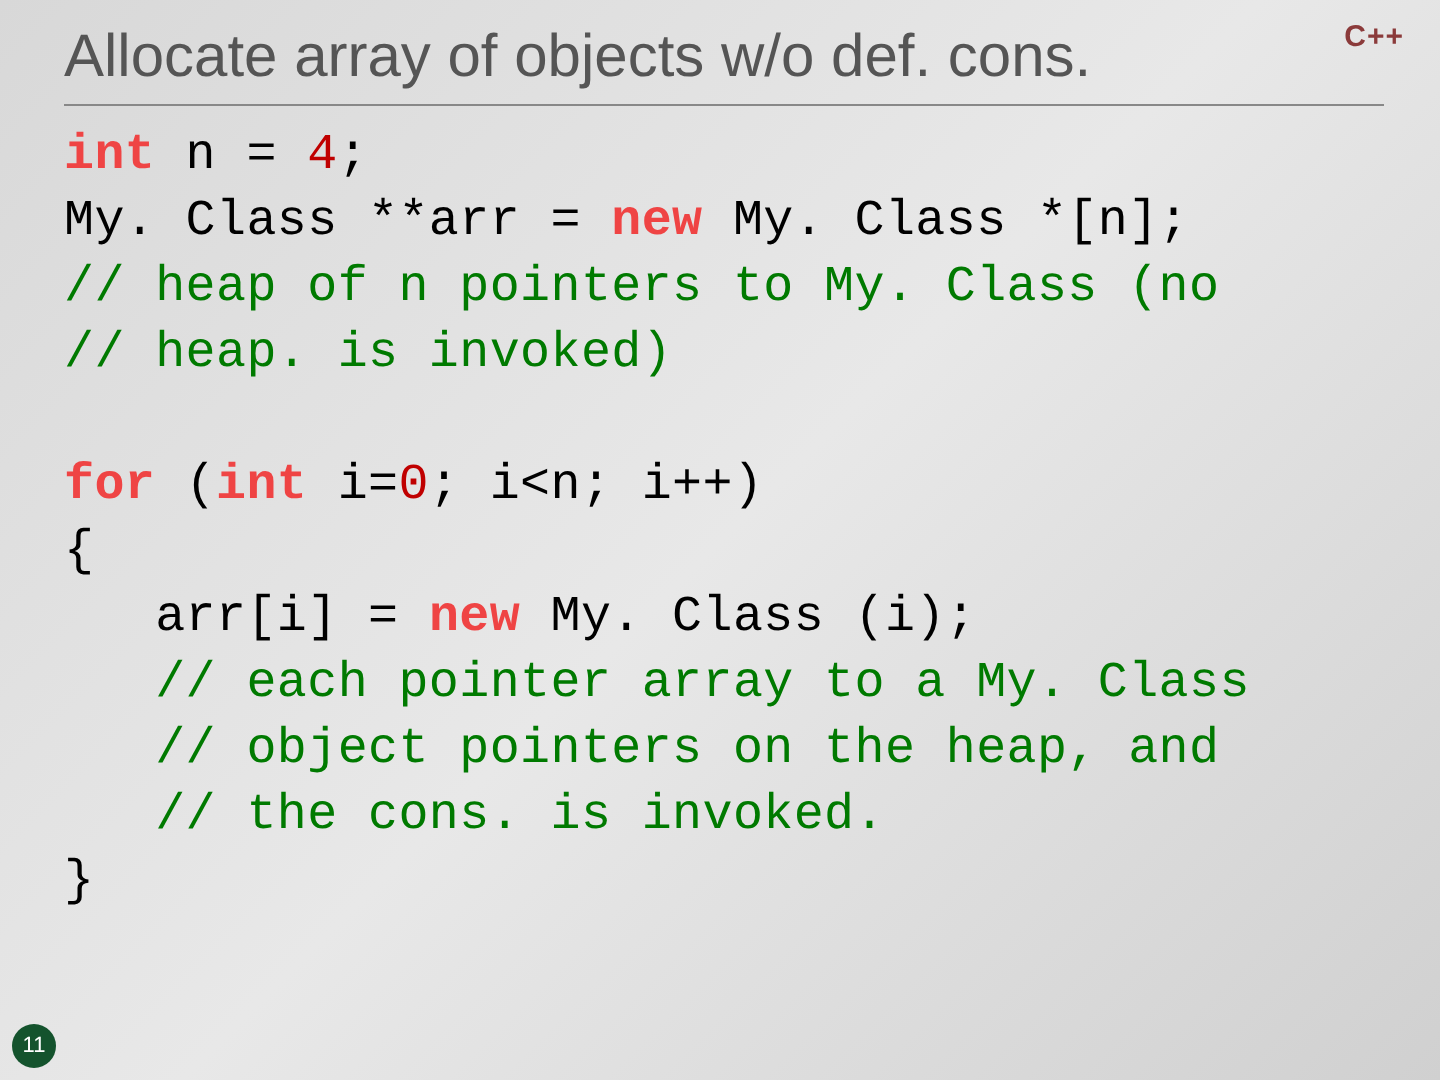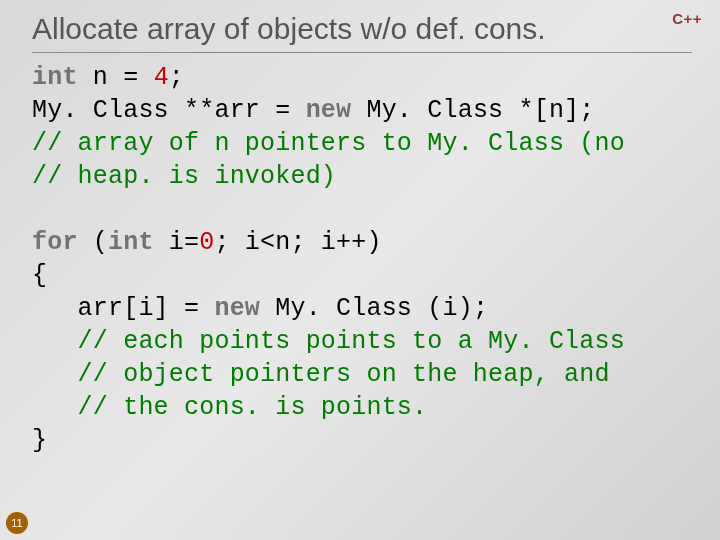--- a/index.html
+++ b/index.html
@@ -41,52 +41,52 @@
   }
   .code-area {
     font-family: "Courier New", Courier, monospace;
     font-size: 25px;
     line-height: 1.32;
     color: #000;
     white-space: pre;
     padding-left: 8px;
     letter-spacing: 0.2px;
   }
-  .kw { color: #737373; font-weight: bold; text-align: center; }
+  .kw { color: #ef4444; font-weight: bold; text-align: center; }
   .num { color: #c00000; }
   .cm { color: #007a00; }
   .slide-number {
     position: absolute;
     left: 6px;
     bottom: 6px;
     width: 22px;
     height: 22px;
-    background: #a16207;
+    background: #14532d;
     border-radius: 50%;
     color: #fff;
     font-size: 11px;
     display: flex;
     align-items: center;
     justify-content: center;
     font-weight: normal;
   }
 </style>
 </head>
 <body>
 
 <div class="slide">
   <div class="language-badge">C++</div>
   <h1 class="title">Allocate array of objects w/o def. cons.</h1>
   <hr class="divider">
   <div class="code-area"><span class="kw">int</span><span> n = </span><span class="num">4</span><span>;</span>
 <span>My. Class **arr = </span><span class="kw">new</span><span> My. Class *[n];</span>
-<span class="cm">// array of n pointers to My. Class (no</span>
+<span class="cm">// heap of n pointers to My. Class (no</span>
 <span class="cm">// heap. is invoked)</span>
 <span></span>
 <span class="kw">for</span><span> (</span><span class="kw">int</span><span> i=</span><span class="num">0</span><span>; i&lt;n; i++)</span>
 <span>{</span>
 <span>   arr[i] = </span><span class="kw">new</span><span> My. Class (i);</span>
-<span class="cm">   // each points points to a My. Class</span>
+<span class="cm">   // each pointer array to a My. Class</span>
 <span class="cm">   // object pointers on the heap, and</span>
-<span class="cm">   // the cons. is points.</span>
+<span class="cm">   // the cons. is invoked.</span>
 <span>}</span></div>
   <div class="slide-number">11</div>
 </div>
 
 </body></html>

